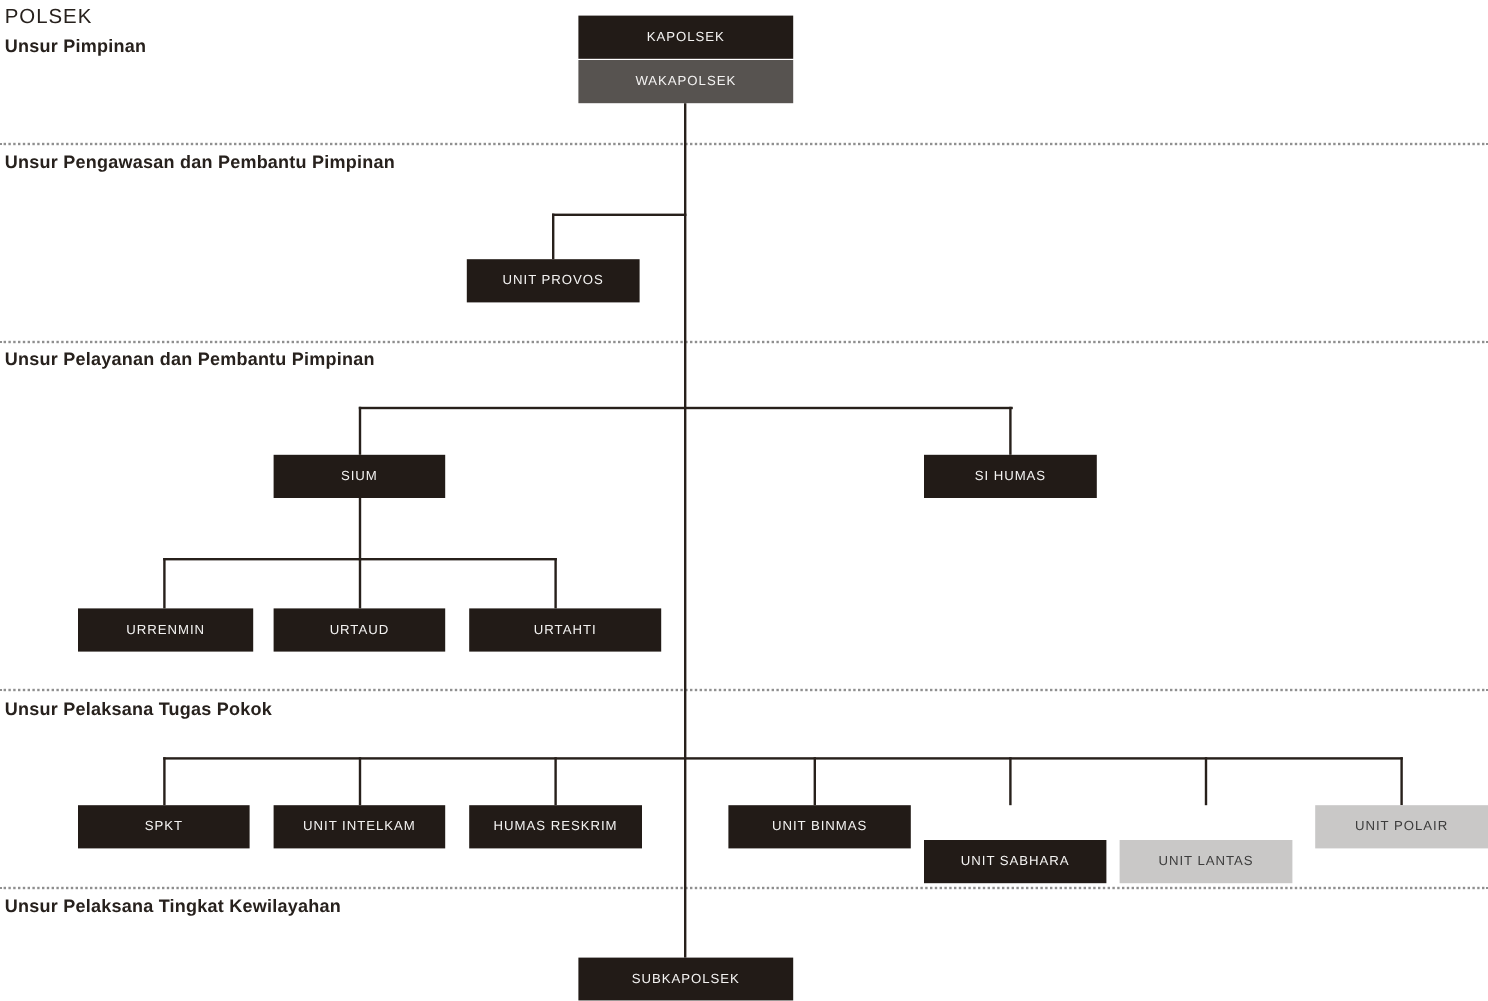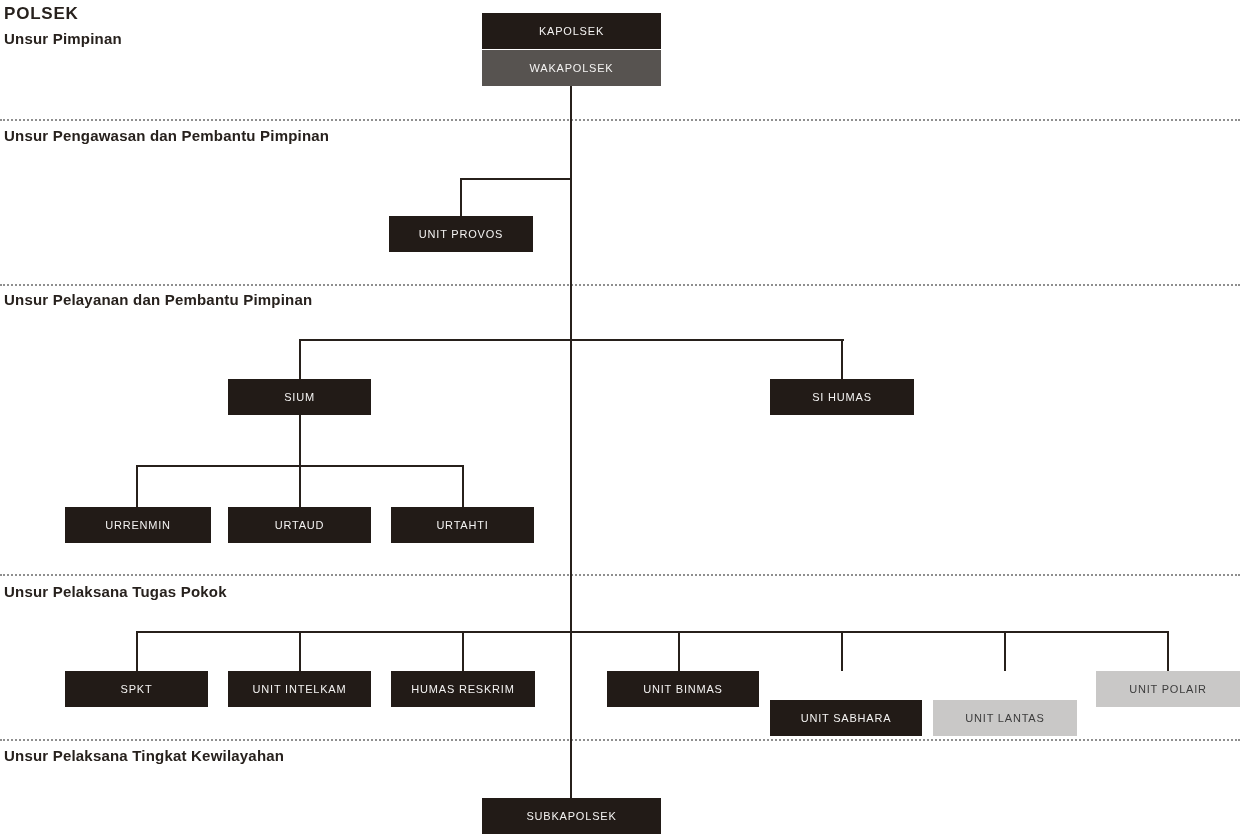--- a/index.html
+++ b/index.html
@@ -18,21 +18,21 @@
     position:relative;
     width:1240px;
     height:834px;
     overflow:hidden;
     background:var(--background);
     font-family:"Liberation Sans","DejaVu Sans",sans-serif;
   }
   .title{
     position:absolute;
     font-size:17px;
-    font-weight:700;
+    font-weight:400;
     letter-spacing:0.8px;
     color:var(--heading-text);
     white-space:nowrap;
   }
   .heading{
     position:absolute;
     font-size:15px;
     font-weight:700;
     letter-spacing:0.2px;
     color:var(--heading-text);
@@ -108,21 +108,21 @@
 
   <div class="node" style="left:482px;top:13px;width:179px;">KAPOLSEK</div>
   <div class="node gray" style="left:482px;top:50px;width:179px;">WAKAPOLSEK</div>
 
   <div class="node" style="left:389px;top:216px;width:144px;">UNIT PROVOS</div>
 
   <div class="node" style="left:228px;top:379px;width:143px;">SIUM</div>
   <div class="node" style="left:770px;top:379px;width:144px;">SI HUMAS</div>
   <div class="node" style="left:65px;top:507px;width:146px;">URRENMIN</div>
   <div class="node" style="left:228px;top:507px;width:143px;">URTAUD</div>
-  <div class="node" style="left:391px;top:507px;width:143px;">URTAHTI</div>
+  <div class="node" style="left:391px;top:507px;width:160px;">URTAHTI</div>
 
   <div class="node" style="left:65px;top:671px;width:143px;">SPKT</div>
   <div class="node" style="left:228px;top:671px;width:143px;">UNIT INTELKAM</div>
   <div class="node" style="left:391px;top:671px;width:144px;">HUMAS RESKRIM</div>
   <div class="node" style="left:607px;top:671px;width:152px;">UNIT BINMAS</div>
   <div class="node" style="left:770px;top:700px;width:152px;">UNIT SABHARA</div>
   <div class="node light" style="left:933px;top:700px;width:144px;">UNIT LANTAS</div>
   <div class="node light" style="left:1096px;top:671px;width:144px;">UNIT POLAIR</div>
 
   <div class="node" style="left:482px;top:798px;width:179px;">SUBKAPOLSEK</div>

